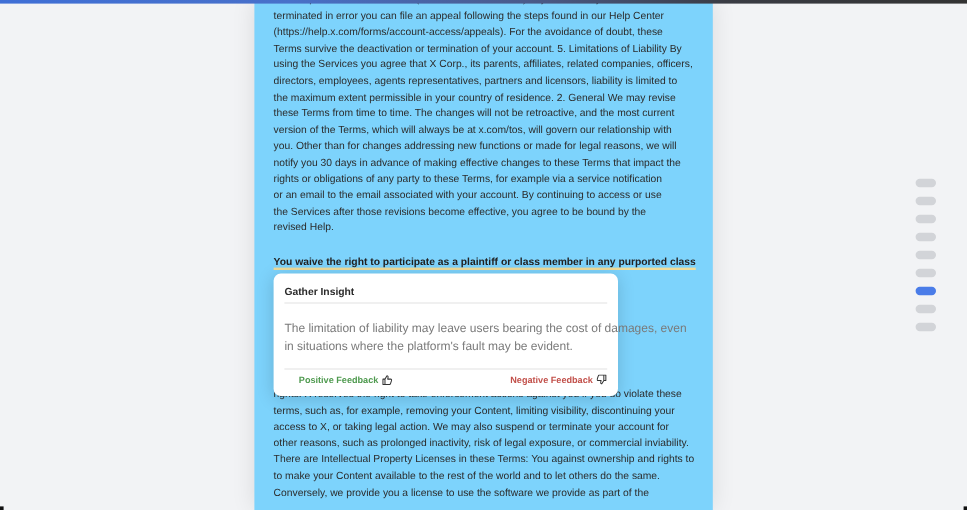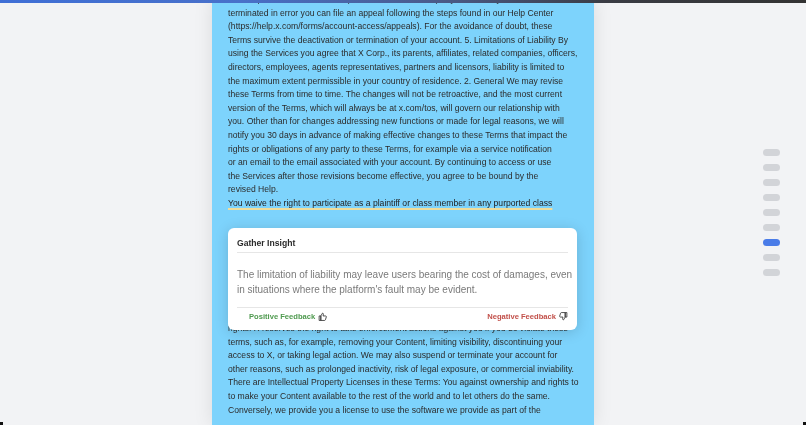--- a/index.html
+++ b/index.html
@@ -18,26 +18,26 @@
     box-shadow:0 0 18px rgba(0,0,0,0.10);
     overflow:hidden;
   }
   .para {
     position:absolute; left:16px; width:356px;
     font-size:8.6px; line-height:13.6px; color:#2b2b2b;
     margin:0;
   }
   .para.top { top:-7px; }
   .highlight {
-    font-weight:normal; color:#222;
-    text-decoration: underline; text-decoration-color:#f0dc9a; text-decoration-thickness:2px; text-underline-offset:2px;
+    font-weight:bold; color:#222;
+    text-decoration: underline; text-decoration-color:#f0dc9a; text-decoration-thickness:2px; text-underline-offset:2px;margin-top:15px;
   }
   .para.bottom { top:322px; }
   .popup {
-    position:absolute; left:228px; top:228px; width:349px; height:102px;
+    position:absolute; left:228px; top:228px; width:287px; height:102px;
     background:#ffffff; border-radius:6px;
     box-shadow:0 2px 14px rgba(0,0,0,0.16);
     z-index:3;
   }
   .popup-title {
     position:absolute; left:9px; top:10px; font-size:8.6px; font-weight:bold; color:#2a2a2a;
   }
   .popup-divider { position:absolute; left:9px; right:9px; height:1px; background:#e6e6e6; }
   .popup-divider.d1 { top:24px; }
   .popup-divider.d2 { top:79px; }

